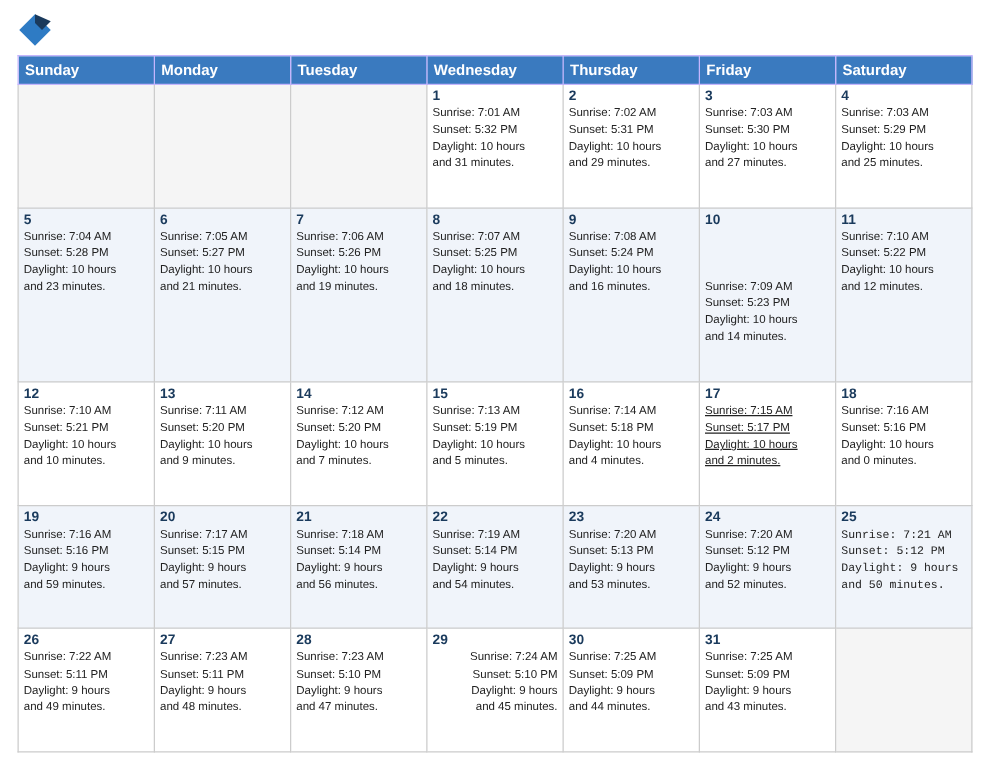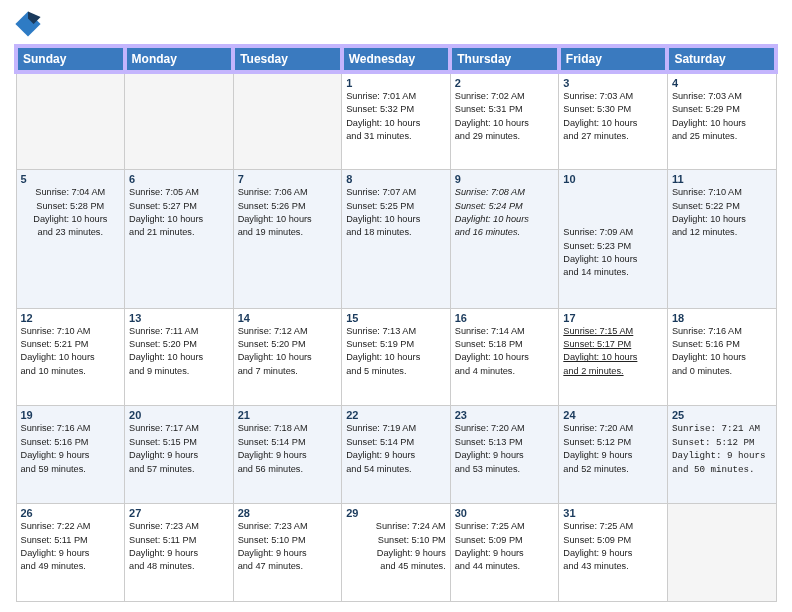--- a/index.html
+++ b/index.html
@@ -60,21 +60,21 @@
       width: 100%;
       table-layout: fixed;
     }
     .calendar th {
       background: #3a7abf;
       color: #fff;
       font-size: 12px;
       font-weight: bold;
       text-align: left;
       padding: 4px 5px;
-      border: 4px solid #c4b5fd;
+      border: 1px solid #c4b5fd;
     }
     .calendar td {
       border: 1px solid #ccc;
       vertical-align: top;
       padding: 3px 4px;
       font-size: 9.5px;
       color: #222;
       background: #fff;
       height: 80px;
     }
@@ -162,21 +162,21 @@
             <span class="day-number">4</span>
             <div class="day-info" style="white-space: pre-line;">Sunrise: 7:03 AM
 Sunset: 5:29 PM
 Daylight: 10 hours
 and 25 minutes.</div>
           </td>
         </tr>
         <tr>
           <td>
             <span class="day-number">5</span>
-            <div class="day-info" style="white-space: pre-line; text-align: center;">Sunrise: 7:04 AM
+            <div class="day-info" style="white-space: pre-line;">Sunrise: 7:04 AM
 Sunset: 5:28 PM
 Daylight: 10 hours
 and 23 minutes.</div>
           </td>
           <td>
             <span class="day-number">6</span>
             <div class="day-info" style="white-space: pre-line;">Sunrise: 7:05 AM
 Sunset: 5:27 PM
 Daylight: 10 hours
 and 21 minutes.</div>
@@ -190,21 +190,21 @@
           </td>
           <td>
             <span class="day-number">8</span>
             <div class="day-info" style="white-space: pre-line;">Sunrise: 7:07 AM
 Sunset: 5:25 PM
 Daylight: 10 hours
 and 18 minutes.</div>
           </td>
           <td>
             <span class="day-number">9</span>
-            <div class="day-info" style="white-space: pre-line; font-style: italic;">Sunrise: 7:08 AM
+            <div class="day-info" style="white-space: pre-line;">Sunrise: 7:08 AM
 Sunset: 5:24 PM
 Daylight: 10 hours
 and 16 minutes.</div>
           </td>
           <td>
             <span class="day-number">10</span>
             <div class="day-info" style="white-space: pre-line; margin-top: 41px;">Sunrise: 7:09 AM
 Sunset: 5:23 PM
 Daylight: 10 hours
 and 14 minutes.</div>

